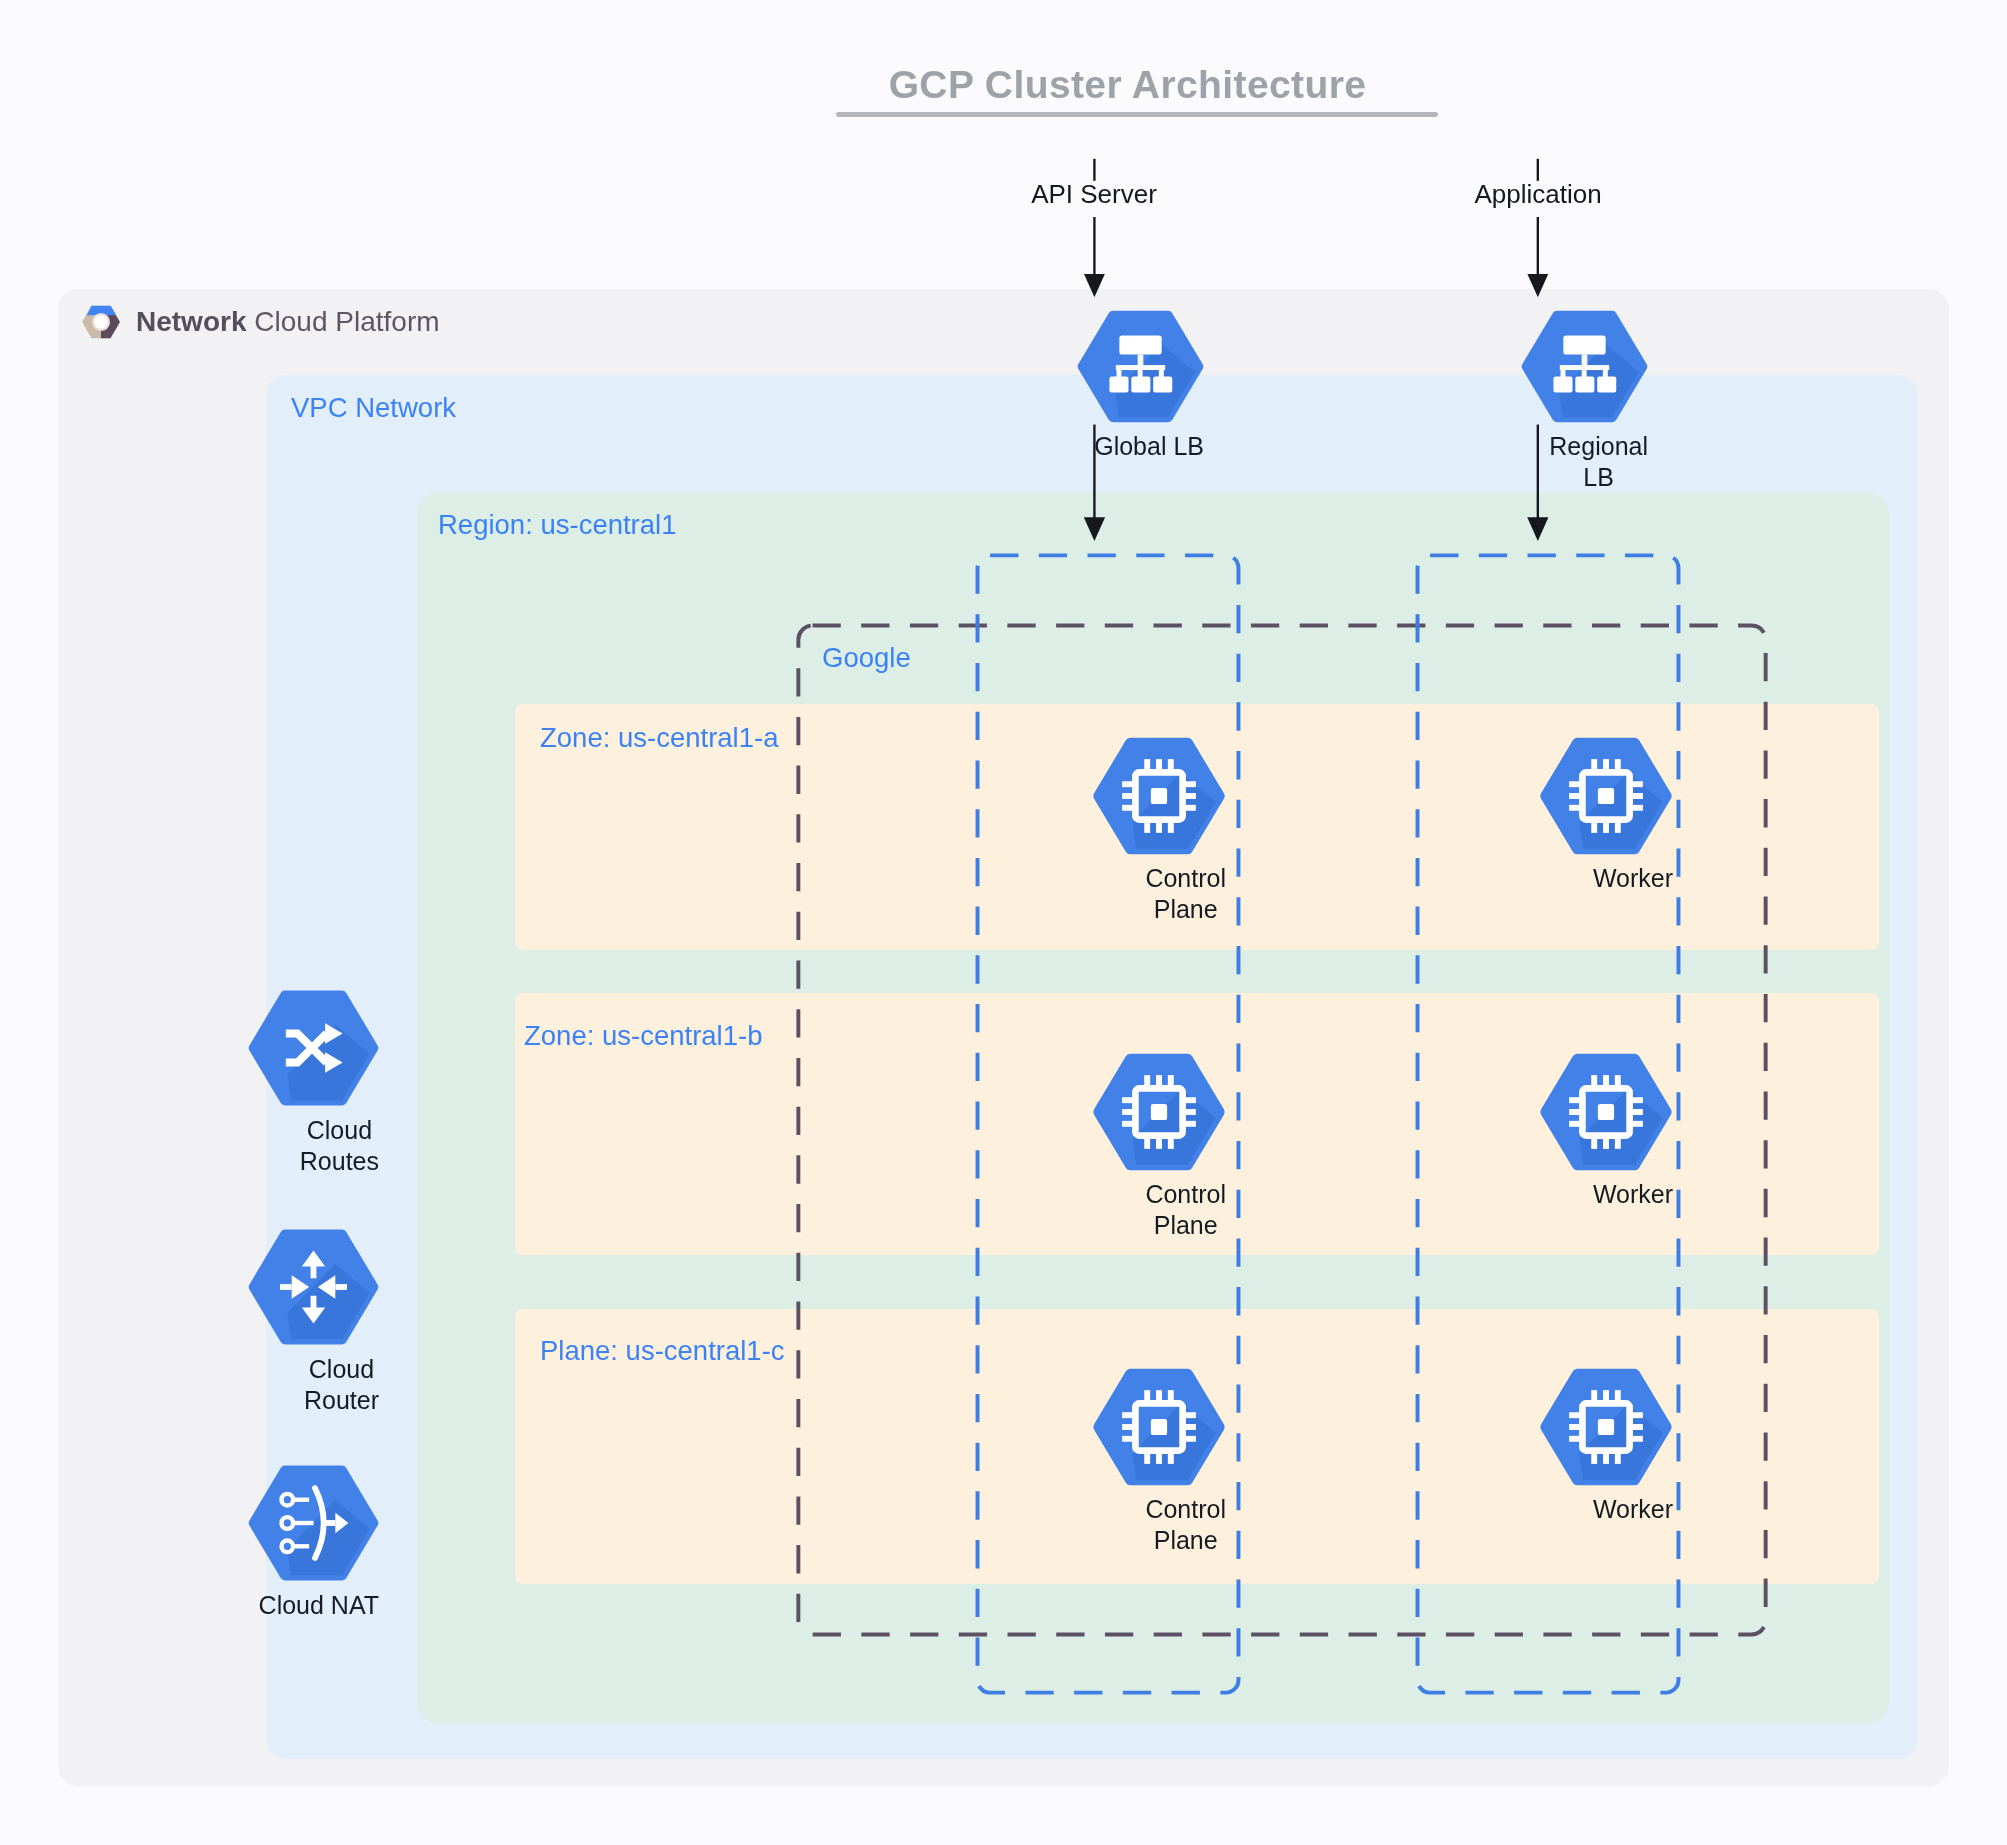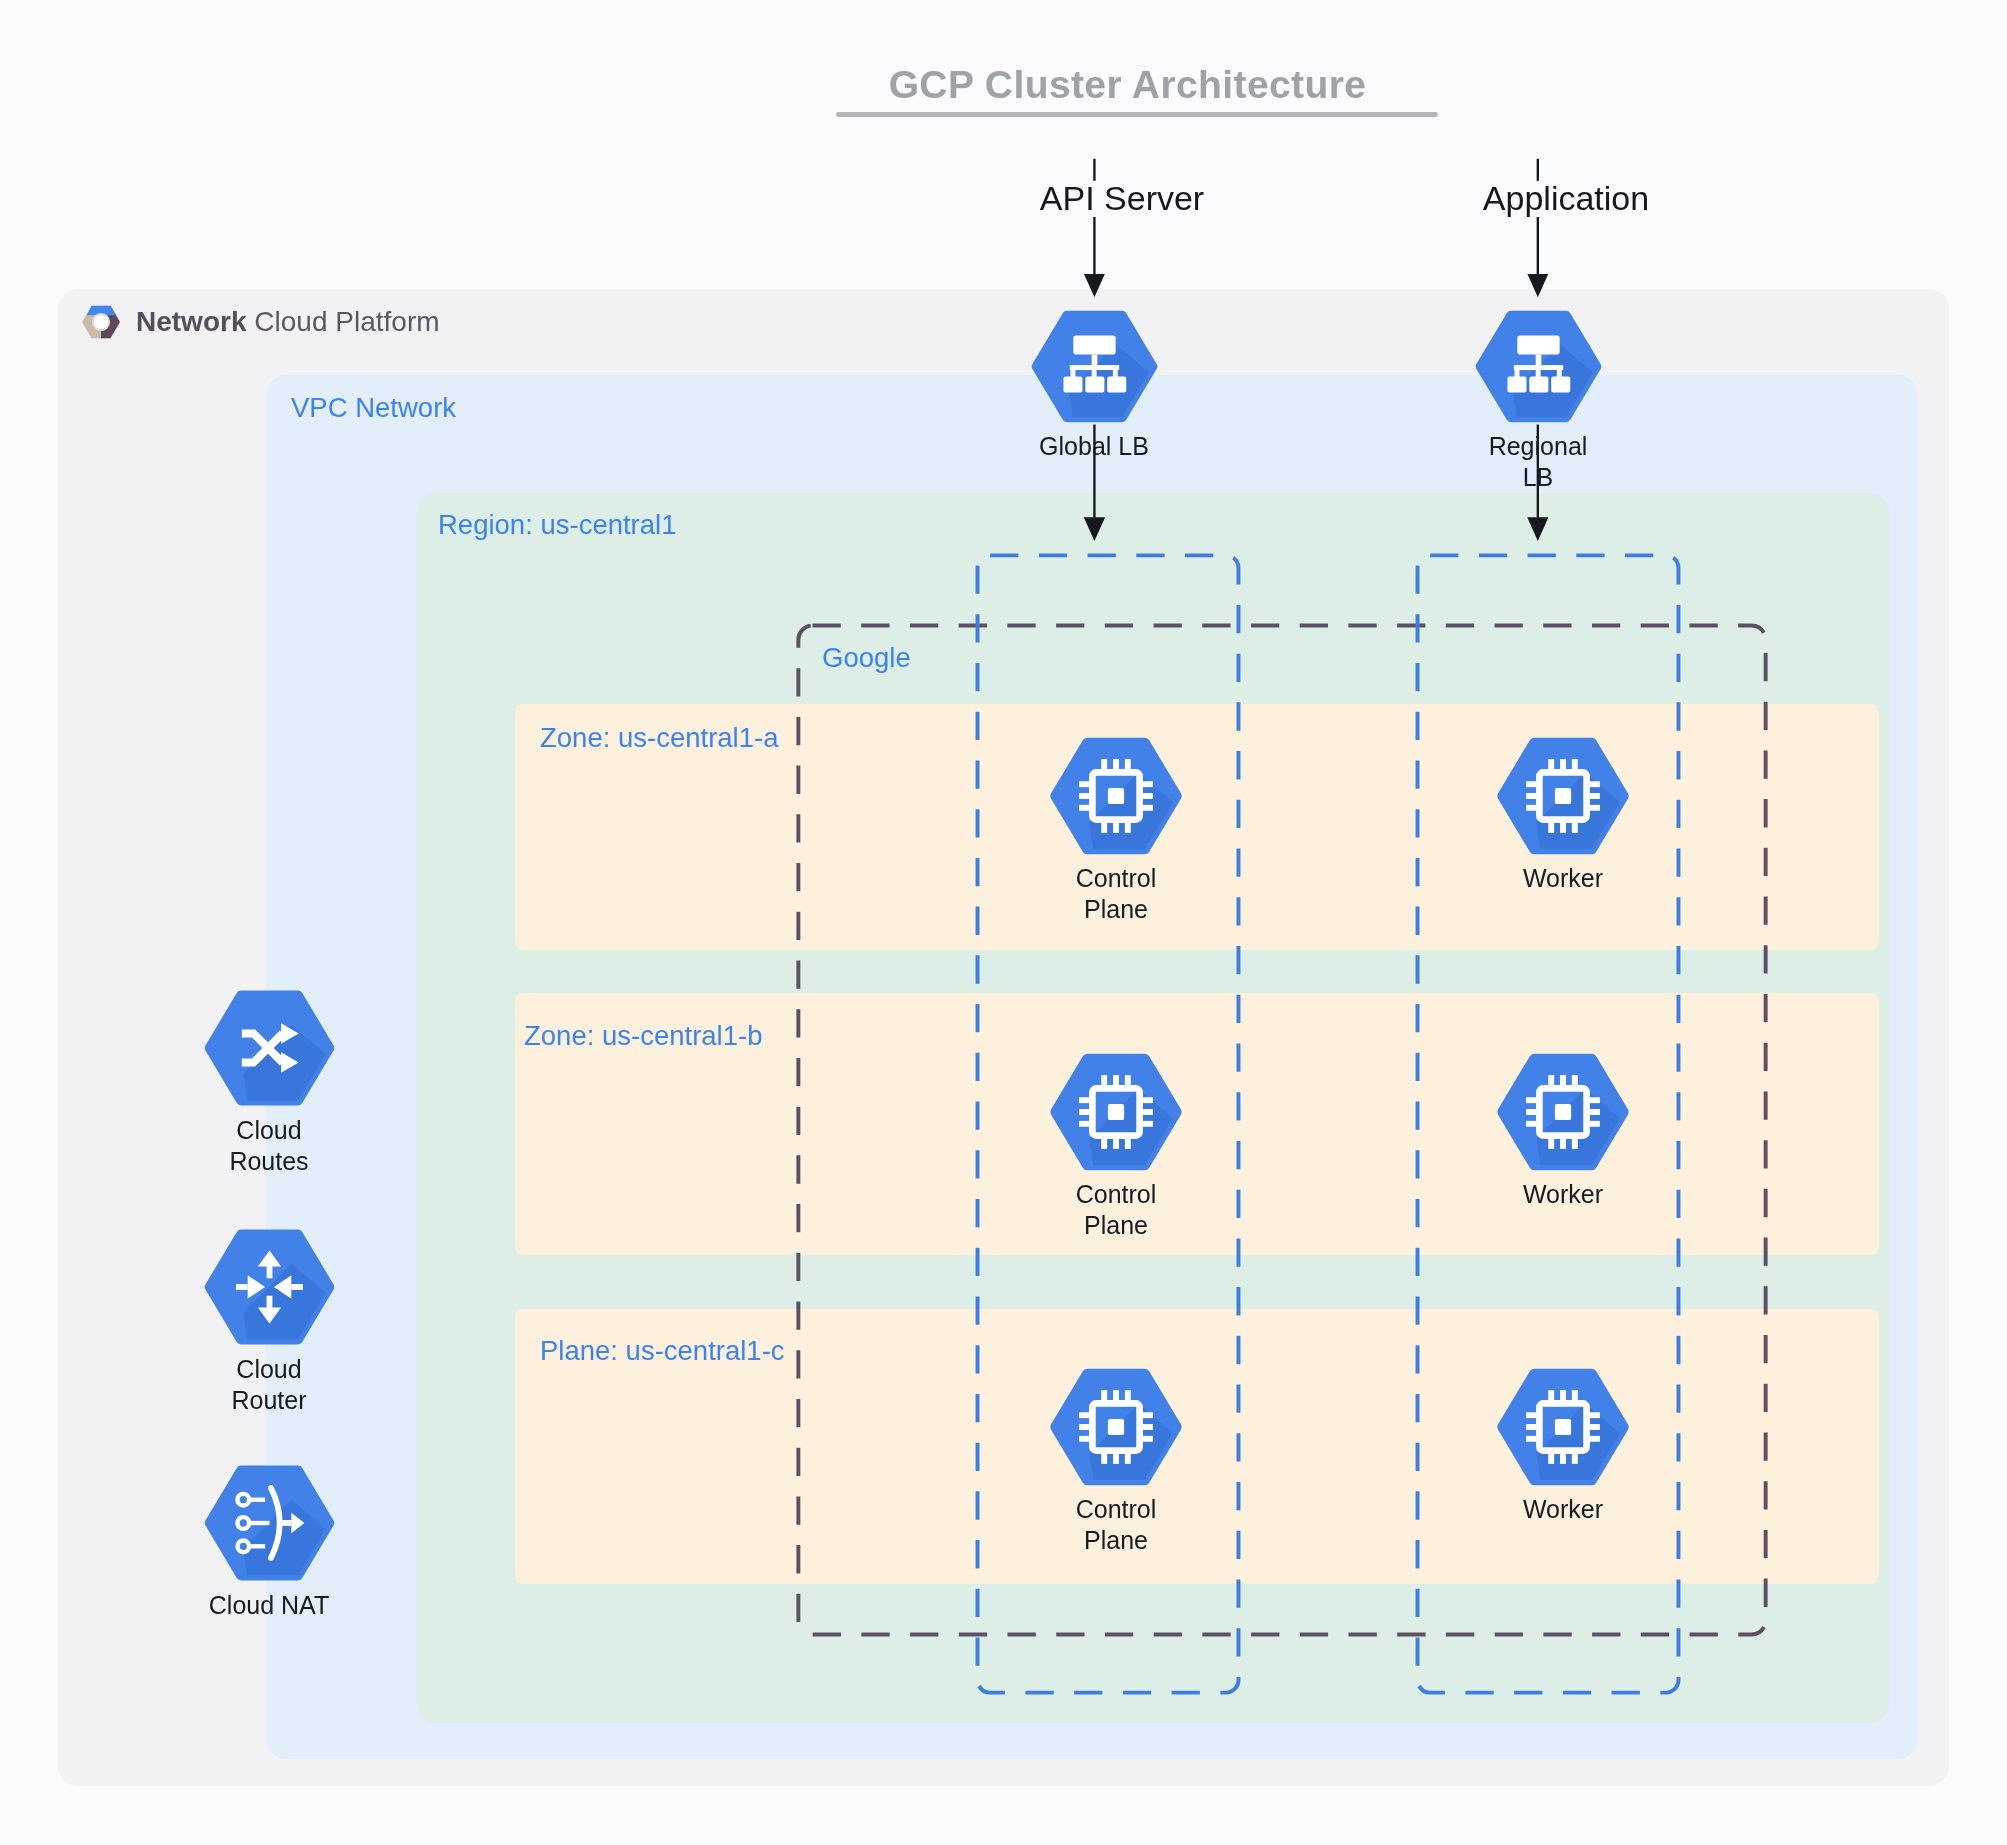--- a/index.html
+++ b/index.html
@@ -21,31 +21,31 @@
   #zone-c{top:1309px;height:275px;}
   .dashed-svg{position:absolute;overflow:visible;}
   
   .area-label{position:absolute;font-size:27.5px;line-height:1.15;color:#3b82f6;white-space:nowrap;}
   #vpc-label{left:291px;top:392px;}
   #region-label{left:438px;top:509px;}
   #subnet-label{left:822px;top:642px;}
   #zone-a-label{left:540px;top:722px;}
   #zone-b-label{left:524px;top:1020px;}
   #zone-c-label{left:540px;top:1335px;}
-  .ext-label{position:absolute;top:179px;transform:translateX(-50%);font-size:34px;color:#15191d;white-space:nowrap;margin-left:28px;}
+  .ext-label{position:absolute;top:179px;transform:translateX(-50%);font-size:26px;color:#15191d;white-space:nowrap;}
   #page-title{position:absolute;left:656px;top:63px;width:943px;text-align:center;
     font-size:39px;font-weight:bold;letter-spacing:0.4px;color:#9da3a8;}
   #title-underline{position:absolute;left:836px;top:112px;width:602px;height:4.7px;background:#b3b7bb;border-radius:2.4px;}
   
   #gcp-logo{position:absolute;left:80px;top:300px;display:flex;align-items:center;gap:14px;}
   #gcp-logo .logo-text{font-size:28px;color:#5e5665;white-space:nowrap;}
   #gcp-logo .logo-brand{font-weight:700;color:#564e5d;margin-right:7.9px;}
   
   .node{position:absolute;width:220px;transform:translateX(-50%);
-    display:flex;flex-direction:column;align-items:center;}
+    display:flex;flex-direction:column;align-items:flex-end;}
   .node-label{margin-top:7.9px;font-size:25px;line-height:31px;color:#141b22;text-align:center;white-space:nowrap;}
   
   #connectors{position:absolute;left:0;top:0;pointer-events:none;}
   .conn{stroke:#15191d;stroke-width:3;}
   .z1{z-index:1}.z2{z-index:2}.z3{z-index:3}.z4{z-index:4}.z5{z-index:5}
 </style>
 </head>
 <body>
 
 <svg width="0" height="0" style="position:absolute">

